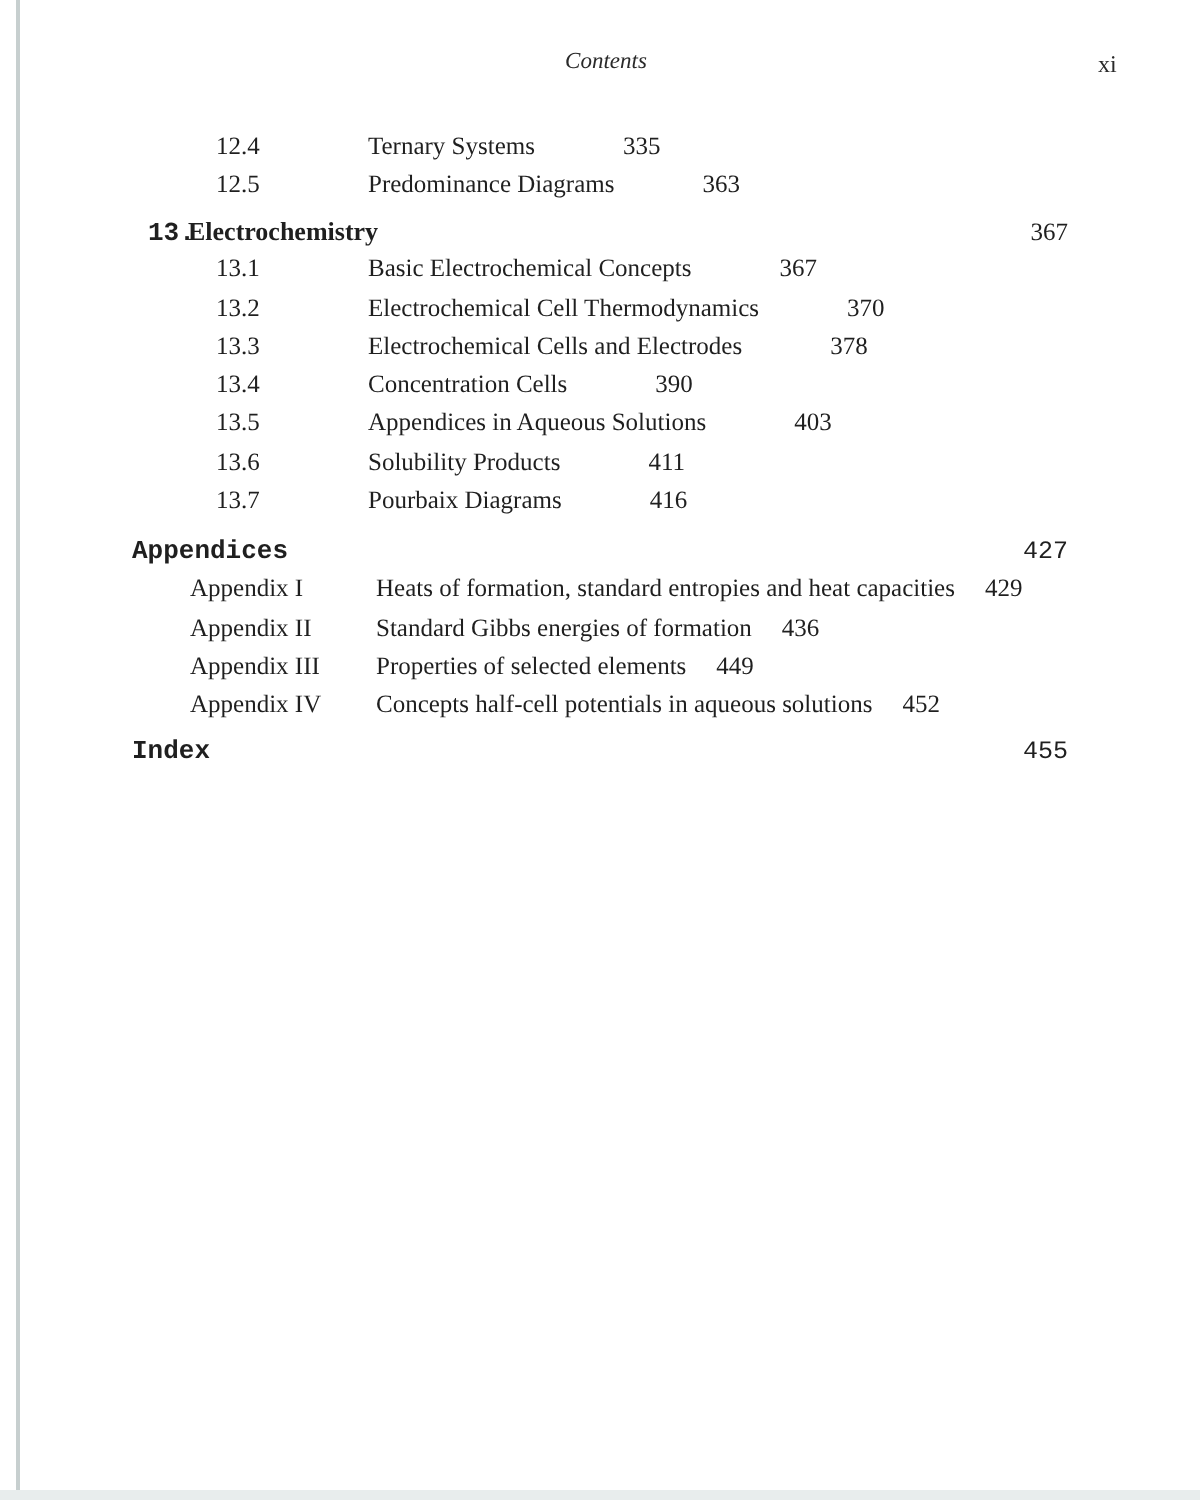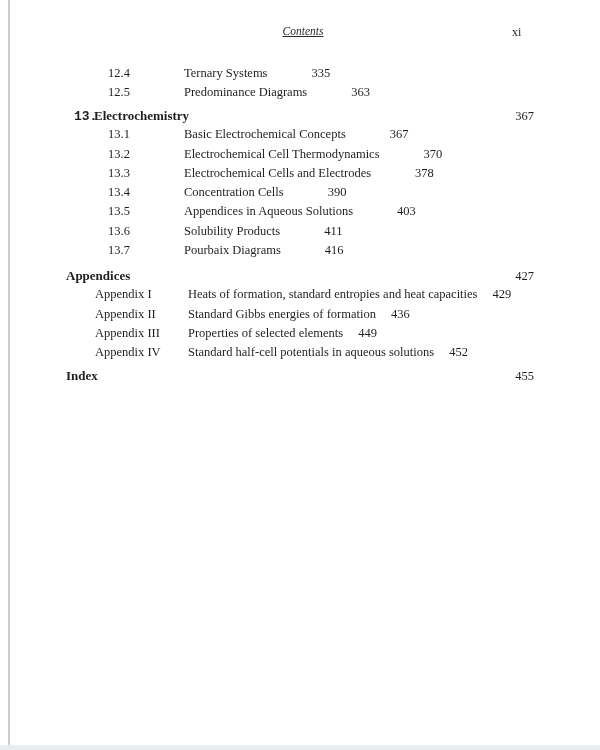--- a/index.html
+++ b/index.html
@@ -17,40 +17,40 @@
   }
   .bottom-strip{
     position:absolute;left:0;top:745px;width:600px;height:5px;
     background:#e8eded;
   }
   .running-header{
     position:absolute;top:25px;left:6px;right:0;height:14px;
   }
   .running-title{
     display:block;text-align:center;
-    font-style:italic;font-size:11.5px;color:#2a2a2a;text-decoration:underline;
+    font-style:italic;font-size:11.5px;color:#2a2a2a;
   }
   .running-page{
-    position:absolute;top:0;left:506px;
+    position:absolute;top:0;left:543px;
     font-size:12px;color:#2a2a2a;
   }
   #toc-rows{
     position:absolute;left:66px;top:64px;width:468px;
   }
   .row{
     display:flex;align-items:baseline;
     height:19.3px;line-height:19.3px;
     font-size:12.5px;white-space:nowrap;
   }
   .grow{flex:1 1 auto;}
   
   .row.chapter{margin-top:3.4px;font-weight:bold;font-size:13px;padding-left:8px;}
   .ch-num{display:inline-block;width:20px;font-family:Liberation Mono, monospace;}
   
-  .row.heading{margin-top:5.6px;font-weight:bold;font-size:13px;}
+  .row.heading{margin-top:5.6px;font-weight:bold;font-size:13px;font-family:Liberation Mono, monospace;}
   .row.heading:last-child{margin-top:3.8px;text-align:right;}
   .page-r{font-weight:normal;font-size:12.5px;}
   
   .row.sub{padding-left:42px;gap:44px;}
   .s-num{display:inline-block;width:32px;}
   .s-page{}
   
   .row.appendix{padding-left:29px;}
   .a-label{display:inline-block;width:93px;}
   .a-page{margin-left:15px;}
@@ -133,21 +133,21 @@
       <span>Standard Gibbs energies of formation</span>
       <span class="a-page">436</span>
     </div>
     <div class="row appendix">
       <span class="a-label">Appendix III</span>
       <span>Properties of selected elements</span>
       <span class="a-page">449</span>
     </div>
     <div class="row appendix">
       <span class="a-label">Appendix IV</span>
-      <span>Standard half-cell potentials in aqueous solutions</span>
+      <span>Concepts half-cell potentials in aqueous solutions</span>
       <span class="a-page">452</span>
     </div>
     <div class="row heading">
       <span>Index</span>
       <span class="grow"></span>
       <span class="page-r">455</span>
     </div>
   </div>
 
 </body></html>

